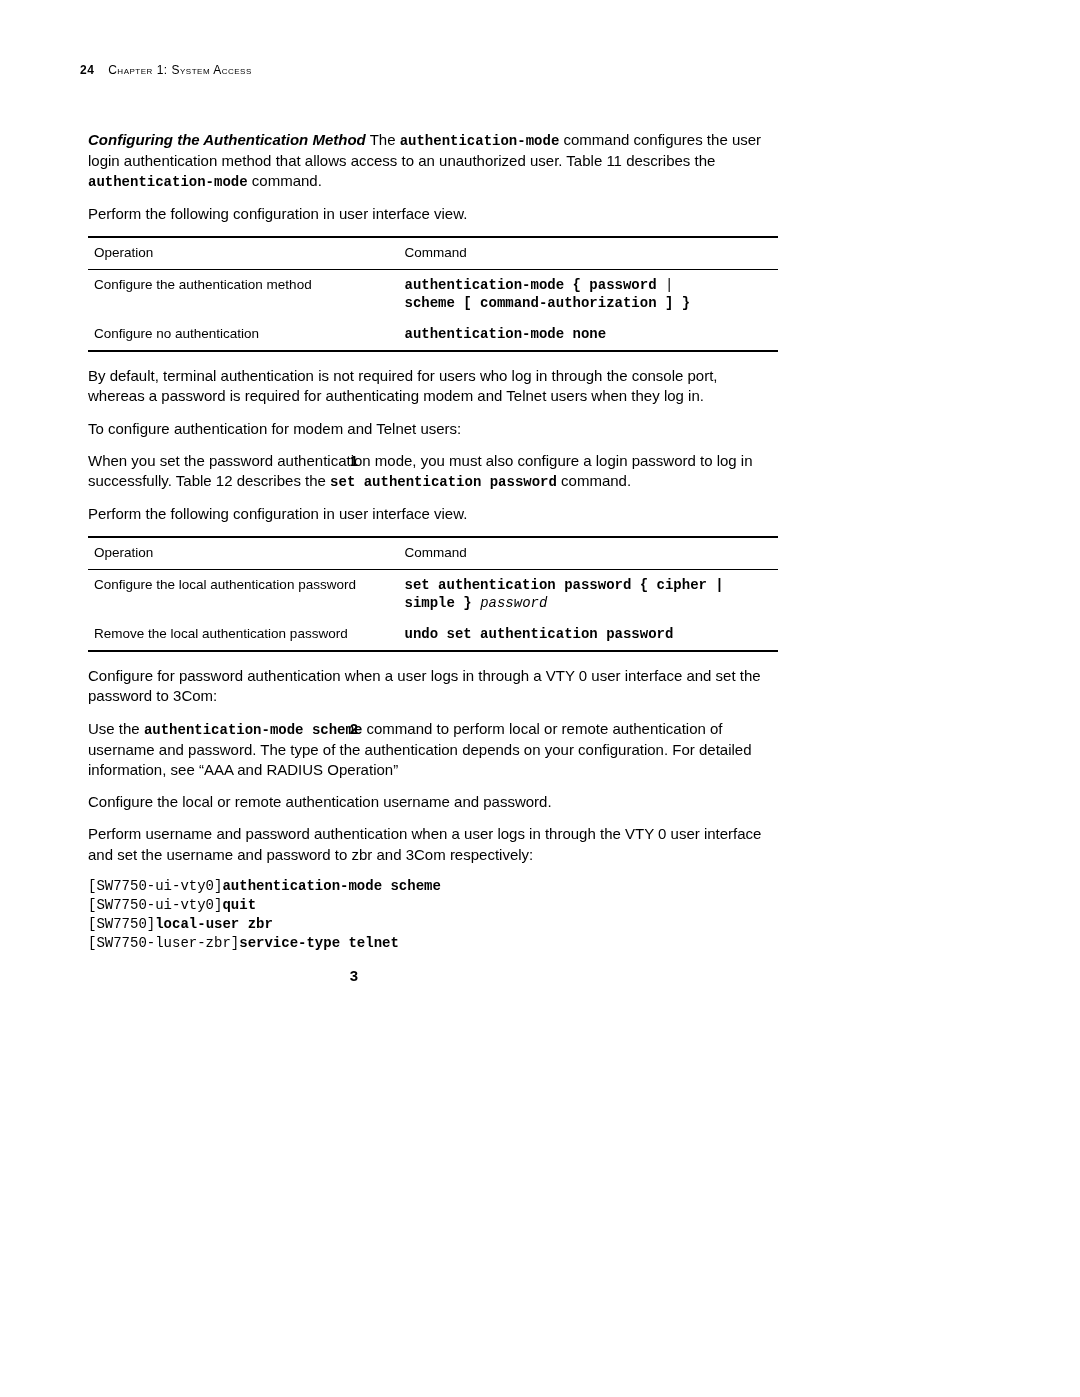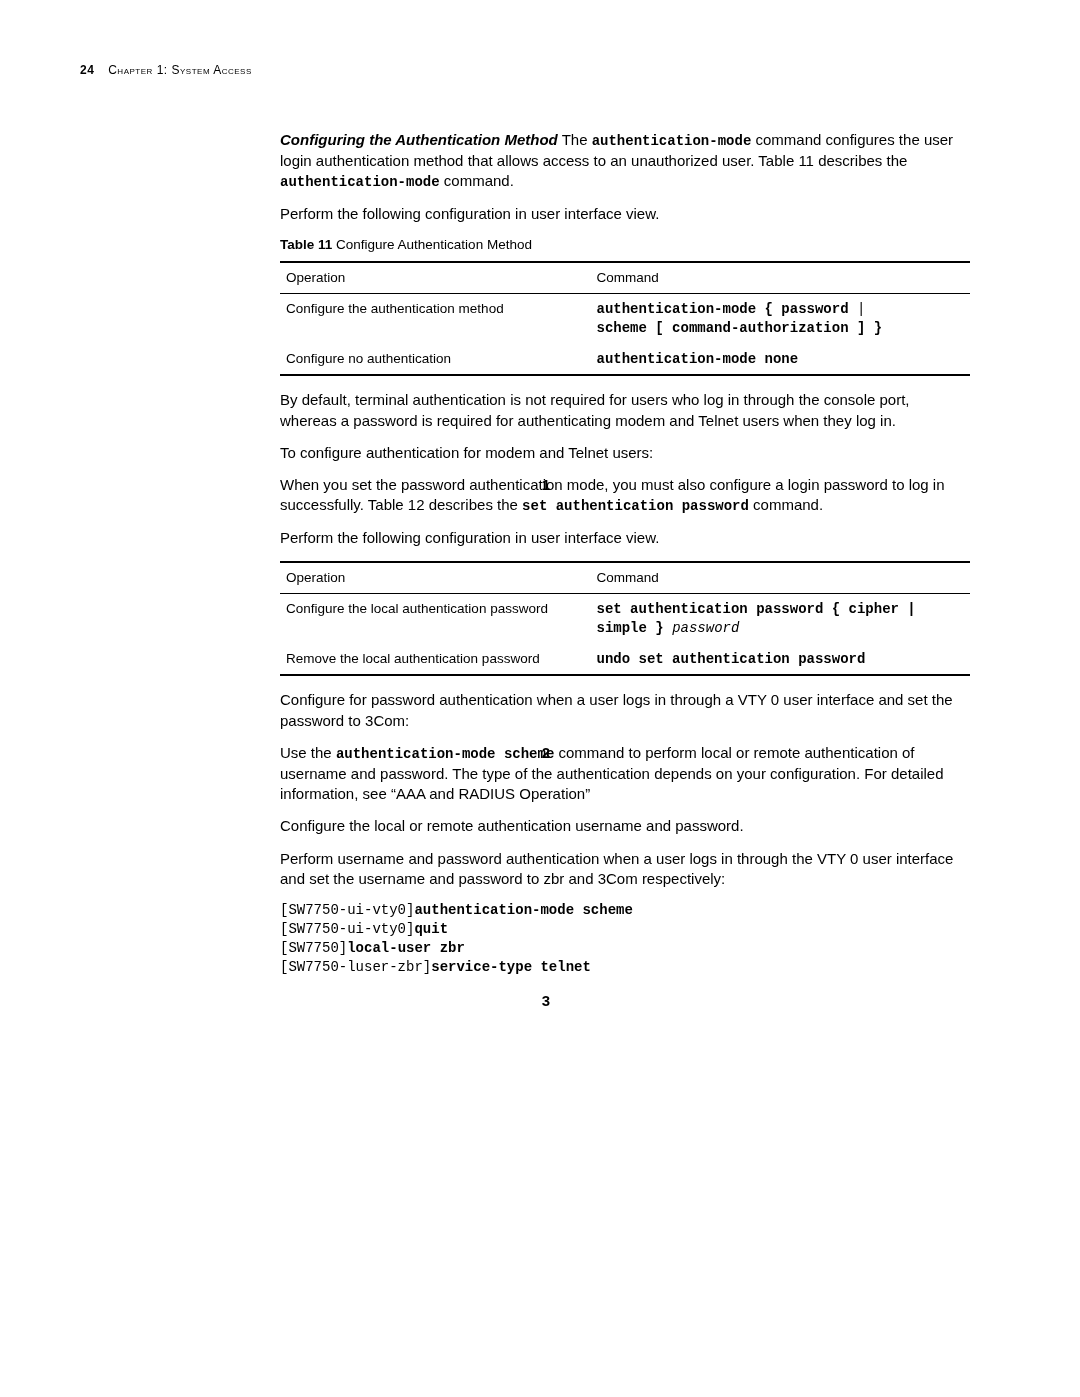--- a/index.html
+++ b/index.html
@@ -9,38 +9,37 @@
     font-family: "Helvetica Neue", Helvetica, Arial, sans-serif;
     color: #000;
     font-size: 15px;
     line-height: 1.35;
   }
   .page {
     width: 1080px;
     min-height: 1397px;
     position: relative;
     box-sizing: border-box;
-    padding: 60px 110px 60px 110px;
+    padding: 60px 110px 60px 88px;
   }
   .header {
     position: absolute;
     top: 62px;
     left: 80px;
     font-size: 12px;
     letter-spacing: 0.5px;
   }
   .header .pn {
     font-weight: 700;
     margin-right: 10px;
   }
   .header .chap {
     font-variant: small-caps;
   }
   .content {
-    margin-left: 170px;
     margin-top: 70px;
     width: 690px;
   }
   .bolditalic {
     font-weight: 700;
     font-style: italic;
   }
   .mono {
     font-family: "Courier New", Courier, monospace;
     font-weight: 700;
@@ -113,23 +112,20 @@
   </div>
 
   <div class="content">
 
     <p>
       <span class="bolditalic">Configuring the Authentication Method</span><span>   The </span><span class="mono">authentication-mode</span><span> command configures the user login authentication method that allows access to an unauthorized user. Table 11 describes the </span><span class="mono">authentication-mode</span><span> command.</span>
     </p>
 
     <p>Perform the following configuration in user interface view.</p>
 
-    <div class="tablecap">
-      <b>Table 11</b><span>   Configure Authentication Method</span>
-    </div>
 
     <table class="twocol">
       <thead>
         <tr>
           <th>Operation</th>
           <th>Command</th>
         </tr>
       </thead>
       <tbody>
         <tr>

